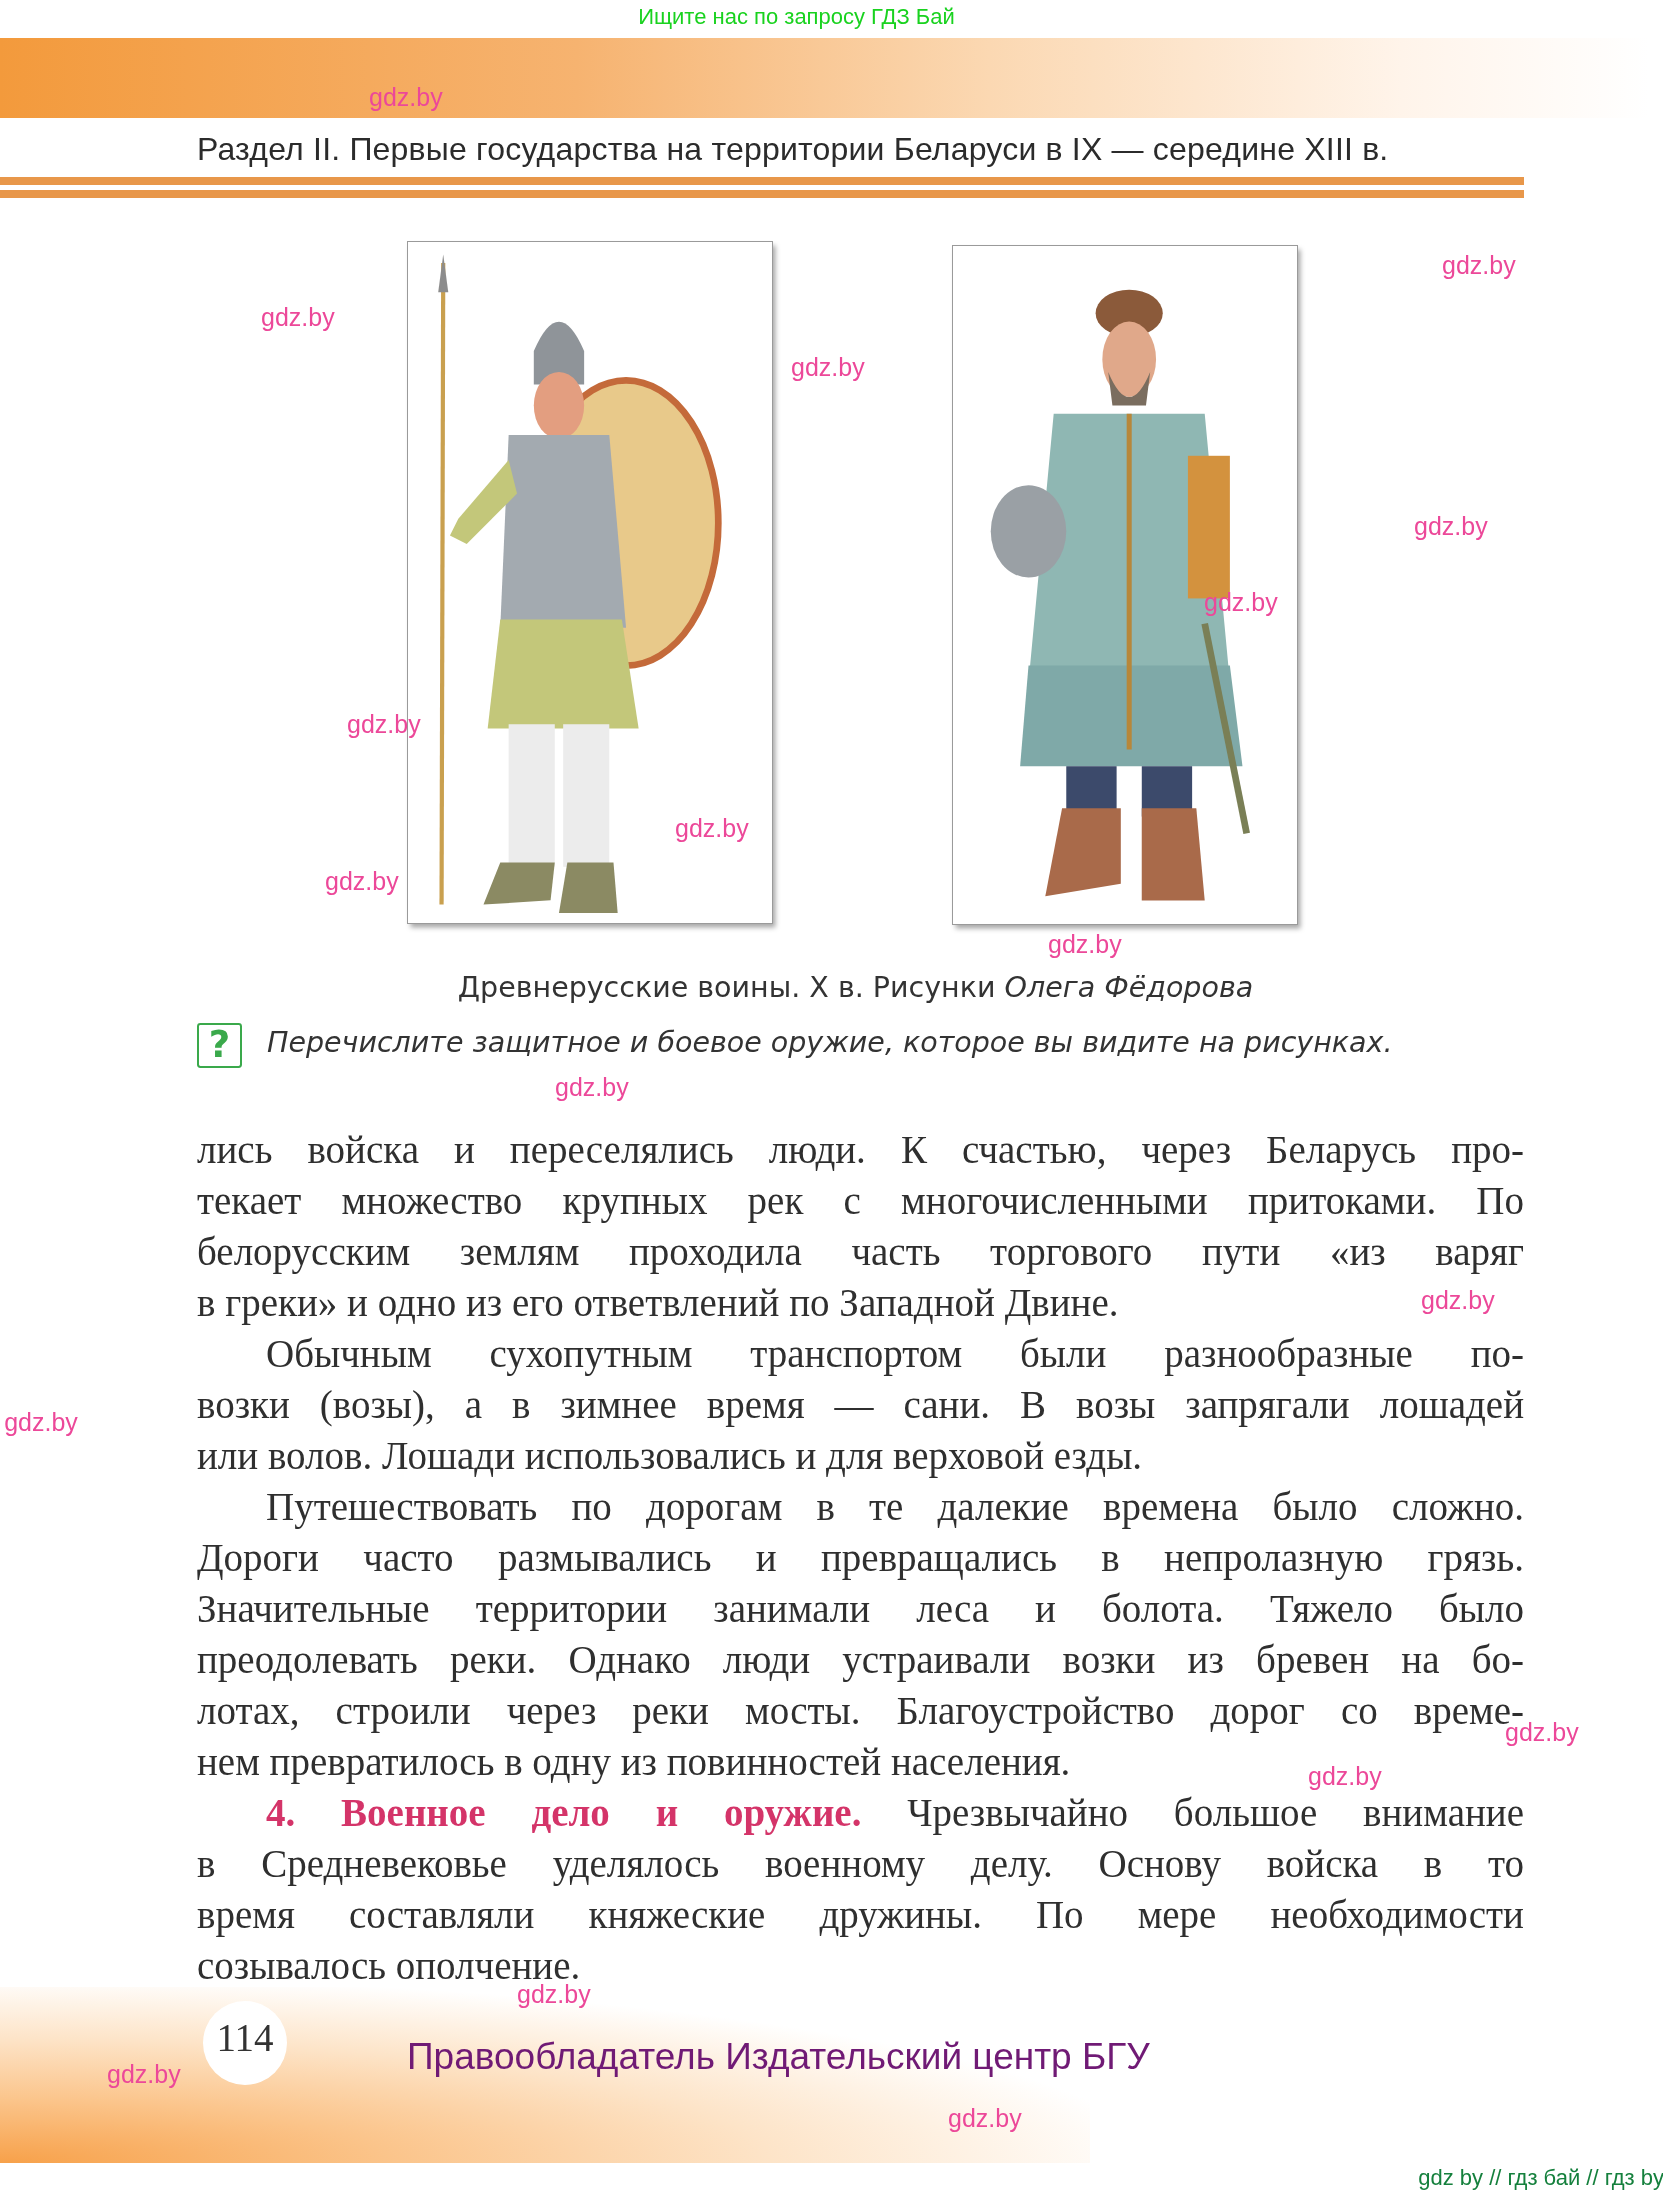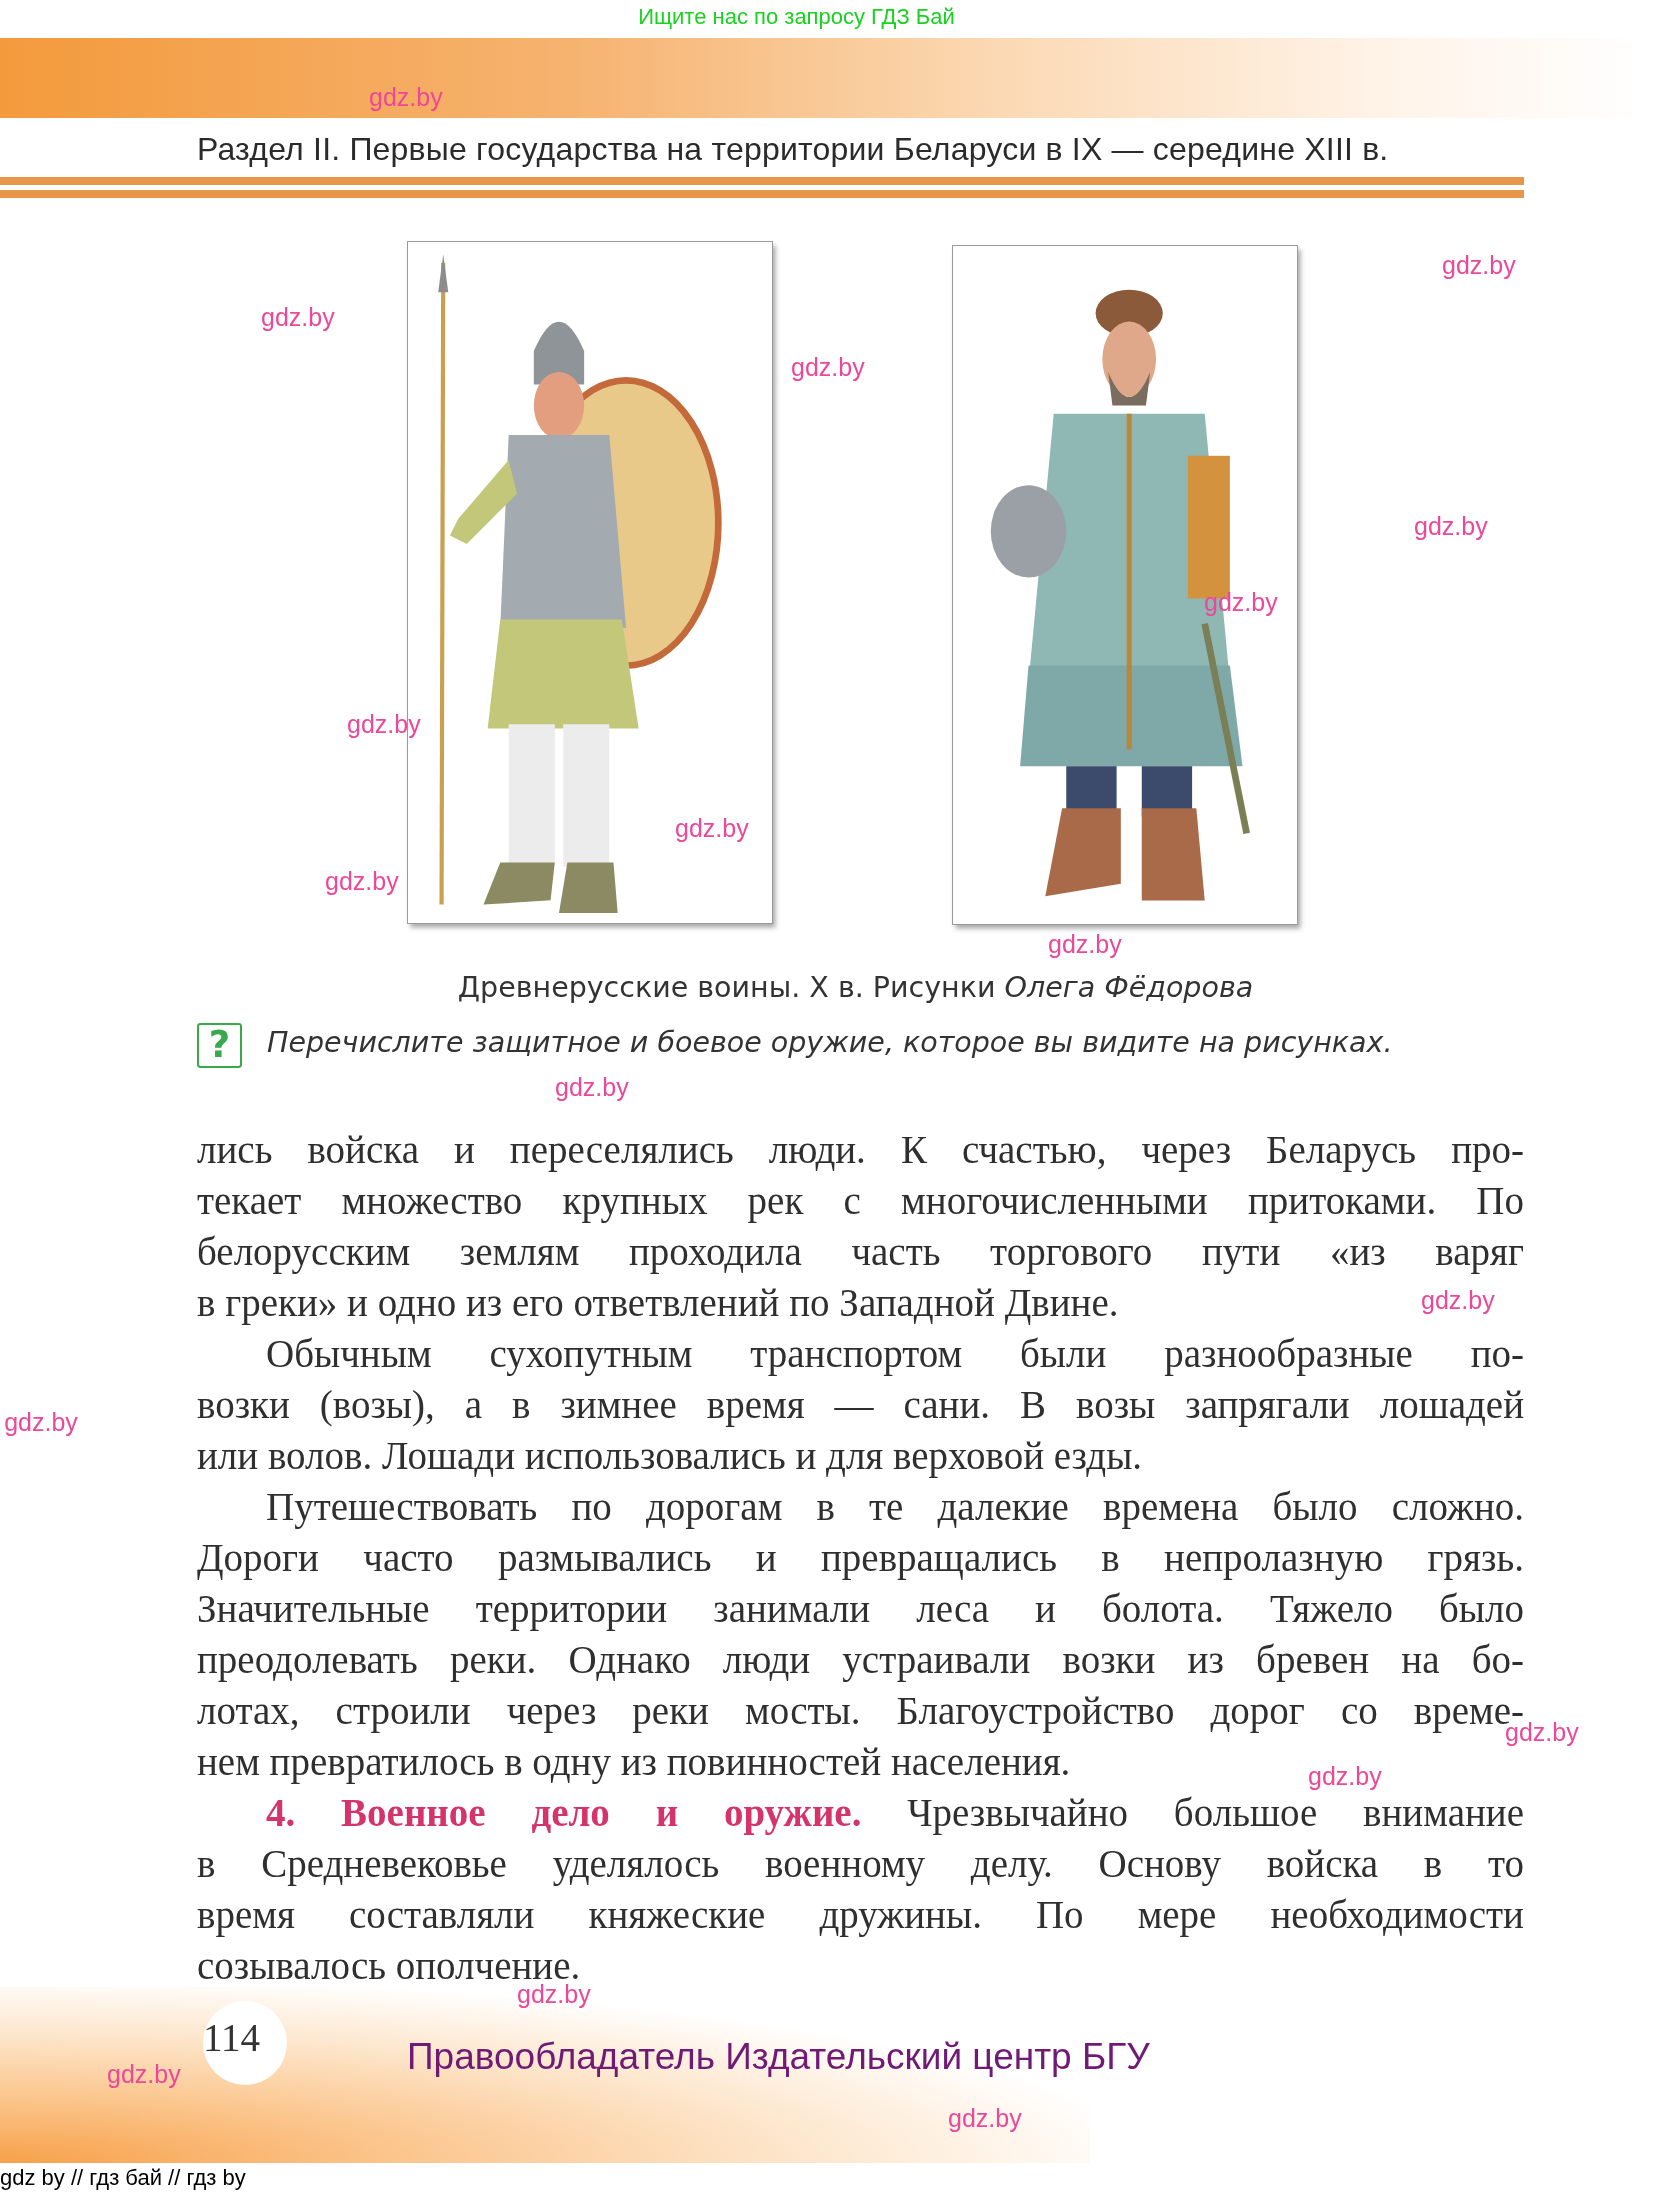--- a/index.html
+++ b/index.html
@@ -14,24 +14,24 @@
   .caption i { font-style:italic; }
   .q-icon { left:197px; top:1023px; width:45px; height:45px; border:2.5px solid #3aa94b; border-radius:3.4px; box-sizing:border-box; color:#3aa94b; font-weight:bold; font-size:37px; line-height:40px; text-align:center; font-family:"DejaVu Sans", sans-serif; }
   .q-text { left:267px; top:1019px; font-family:"DejaVu Sans", sans-serif; font-style:italic; font-size:28.5px; color:#333; line-height:47px; white-space:nowrap; }
   .body-text { left:197px; top:1124px; width:1327px; font-family:"Liberation Serif", serif; font-size:39px; line-height:51px; color:#2f2f2f; }
   .body-text .ln { display:block; white-space:nowrap; text-align:justify; text-align-last:justify; height:51px; }
   .body-text .ln.last { text-align-last:left; }
   .body-text .ln.indent { padding-left:69px; }
   .heading-pink { color:#d43469; font-weight:bold; }
   .bottom-band { left:0; top:1987px; width:1090px; height:176px; background:radial-gradient(ellipse at 0% 100%, #f7a14a 0%, #fbc48a 25%, #fde4c8 50%, rgba(255,255,255,0) 75%); }
   .page-circle { left:203px; top:2001px; width:84px; height:84px; border-radius:50%; background:#ffffff; }
-  .page-num { left:203px; top:2004px; width:84px; text-align:left; font-family:"Liberation Serif", serif; font-size:39px; color:#333; line-height:67px; }
+  .page-num { left:203px; top:2004px; width:84px; text-align:center; font-family:"Liberation Serif", serif; font-size:39px; color:#333; line-height:67px; }
   .copyright { left:407px; top:2033px; font-size:37px; color:#701a75; line-height:47px; white-space:nowrap; }
   .wm { font-size:25px; color:#ec4899; line-height:27px; white-space:nowrap;text-align:right; }
-  .footer-links { left:0; width:1664px; top:2163px; text-align:left; color:#000000; font-size:22px; line-height:30px; }
+  .footer-links { left:0; width:1664px; top:2163px; text-align:right; color:#15803d; font-size:22px; line-height:30px; }
 </style>
 </head>
 <body>
 
 <div class="abs top-note">Ищите нас по запросу ГДЗ Бай</div>
 
 <div class="abs header-band"></div>
 <div class="abs section-title">Раздел II. Первые государства на территории Беларуси в IX — середине XIII в.</div>
 <div class="abs rule" style="top:177px"></div>
 <div class="abs rule" style="top:190px"></div>

